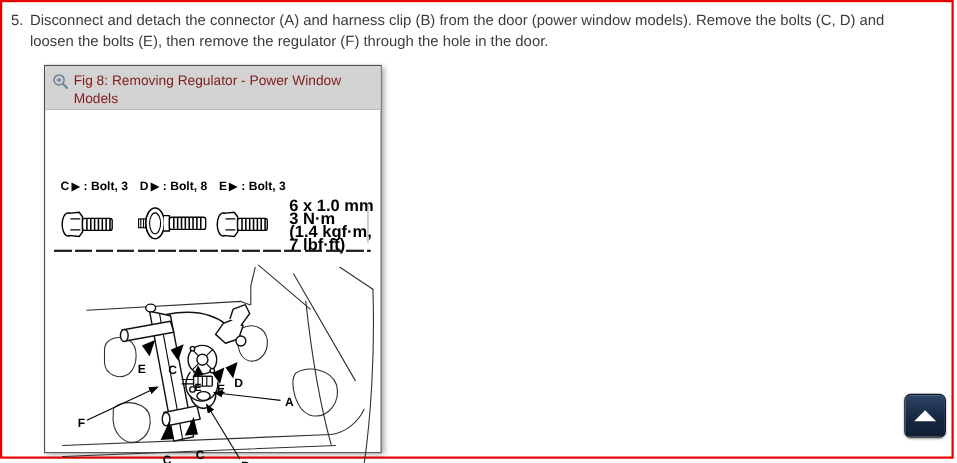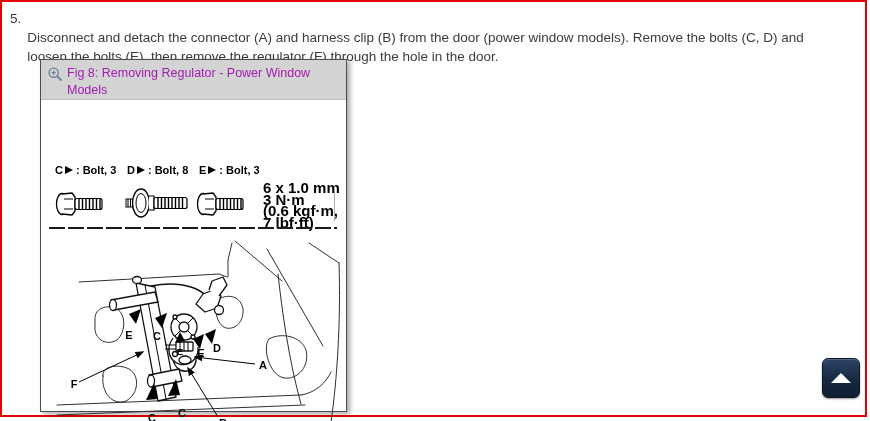--- a/index.html
+++ b/index.html
@@ -5,30 +5,30 @@
   html,body{margin:0;padding:0;background:#ffffff;}
   body{width:870px;height:421px;position:relative;overflow:hidden;
        font-family:"Liberation Sans",sans-serif;}
   .frame{position:absolute;left:0;top:0;width:867px;height:417px;
          border:2px solid #e70000;box-sizing:border-box;background:#fff;}
 
   
   .step{position:absolute;left:8px;top:7px;display:flex;
         font-size:13.5px;line-height:19px;color:#3b3b3b;}
   .step-num{flex:0 0 auto;margin-right:6px;}
-  .step-text{width:815px;margin-top:19px;}
+  .step-text{width:815px;}
 
   
   .figure{position:absolute;left:38px;top:57px;width:307px;height:353px;
           background:#fff;border:1px solid #4d4d4d;box-sizing:border-box;
           box-shadow:3px 2px 5px rgba(0,0,0,.35);}
   .fig-header{height:40px;background:#d3d3d3;border-bottom:1px solid #bdbdbd;
               display:flex;align-items:flex-start;gap:5px;padding:5px 8px 0 7px;
               box-sizing:border-box;cursor:pointer;}
-  .fig-title{font-size:12.5px;line-height:17px;color:#a21caf;max-width:246px;}
+  .fig-title{font-size:12.5px;line-height:17px;color:#7f1d1d;max-width:246px;}
   .zoom-ic{margin-top:2px;flex:0 0 auto;}
 
   .fig-body{position:relative;width:100%;height:311px;}
 
   
   .legend-item{position:absolute;top:64px;font-size:11px;font-weight:bold;
                color:#000;white-space:nowrap;display:flex;align-items:center;}
   .tri{display:inline-block;width:0;height:0;border-top:4.5px solid transparent;
        border-bottom:4.5px solid transparent;border-left:8px solid #000;
        margin:0 3px 0 2px;}
@@ -120,21 +120,21 @@
         <ellipse cx="7" cy="18" rx="5.5" ry="10.5" fill="#fff" stroke="#000" stroke-width="1.3"></ellipse>
         <path d="M7 8 L17 7 L20 11 L20 25 L17 29 L7 28" fill="#fff" stroke="#000" stroke-width="1.3"></path>
         <path d="M9 13h9M9 23h9" stroke="#000" stroke-width="1"></path>
         <rect x="20" y="12.5" width="27" height="11" rx="2" fill="#fff" stroke="#000" stroke-width="1.2"></rect>
         <path d="M24 13v10M27.5 13v10M31 13v10M34.5 13v10M38 13v10M41.5 13v10M45 13v10" stroke="#000" stroke-width="1.4"></path>
       </svg>
 
       <div class="spec">
         <div>6 x 1.0 mm</div>
         <div>3 N·m</div>
-        <div>(0.6 kgf·m,</div>
+        <div>(1.4 kgf·m,</div>
         <div>7 lbf·ft)</div>
       </div>
       <div class="spec-tick"></div>
 
       <div class="sep"></div>
 
       <svg class="diagram" width="292" height="204" viewBox="0 0 292 204">
         <defs>
           <marker id="ah" markerWidth="9" markerHeight="7" refX="7.5" refY="3.5" orient="auto">
             <path d="M0,0 L9,3.5 L0,7 Z" fill="#000"></path>

